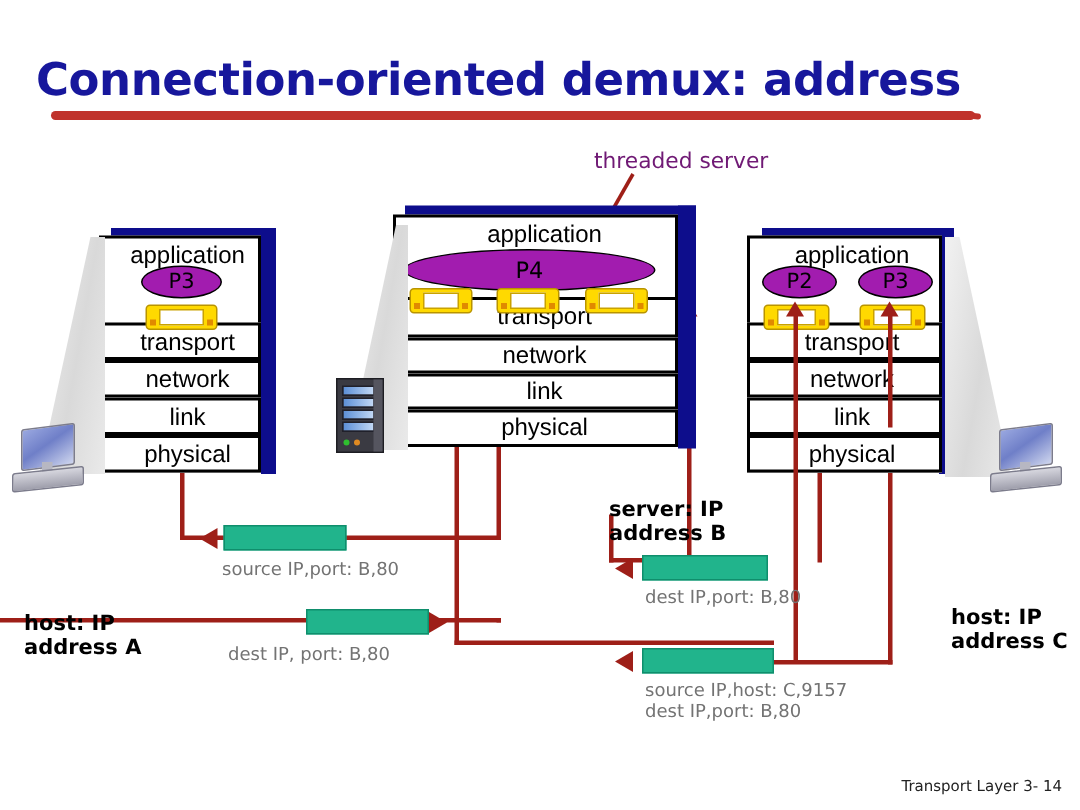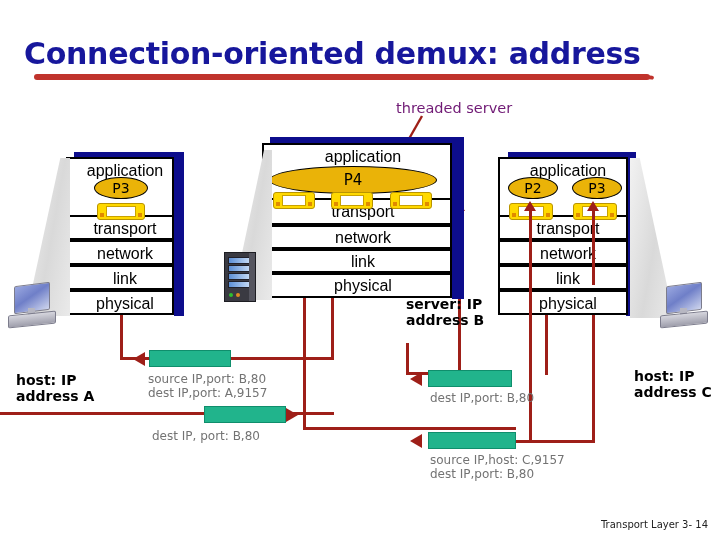--- a/index.html
+++ b/index.html
@@ -27,20 +27,21 @@
 
   
   .lbl{position:absolute;white-space:nowrap;}
   .red-note{
     color:#701a75;font-size:14.5px;font-weight:normal;
     font-family:"DejaVu Sans","Liberation Sans",sans-serif;
   }
   .hostlbl{
     color:#000;font-size:14px;font-weight:bold;line-height:16px;
     font-family:"DejaVu Sans","Liberation Sans",sans-serif;
+    margin-top:36px;
   }
   .pkt-lbl{
     color:#737373;font-size:12px;line-height:14px;
     font-family:"DejaVu Sans","Liberation Sans",sans-serif;
   }
   .footer{
     position:absolute;right:12px;bottom:10px;font-size:10px;color:#222;
     font-family:"DejaVu Sans","Liberation Sans",sans-serif;white-space:nowrap;
   }
 
@@ -55,21 +56,21 @@
   }
   .stack .row{
     position:absolute;left:0;width:100%;border-bottom:2px solid #000;
     box-sizing:border-box;text-align:center;color:#000;
     font-size:13px;font-family:"DejaVu Sans","Liberation Sans",sans-serif;
   }
   .rowtext{position:absolute;width:100%;text-align:center;}
 
   
   .oval{
-    position:absolute;background:#eab308;border:1px solid #000;
+    position:absolute;background:#a21caf;border:1px solid #000;
     border-radius:50%;text-align:center;color:#000;
     font-size:14px;font-family:"DejaVu Sans","Liberation Sans",sans-serif;
     box-sizing:border-box;
   }
   .oval span{display:block;}
 
   
   .socket{
     position:absolute;background:#ffd900;border:1px solid #b99400;
     border-radius:3px;box-sizing:border-box;
@@ -299,21 +300,20 @@
   </div>
   <div class="lbl hostlbl" style="left:634px;top:368px;">
     <div>host: IP</div>
     <div>address C</div>
   </div>
 
   <div class="pkt" style="left:149px;top:350px;width:82px;height:17px;"></div>
   <div class="arrow left" style="left:133px;top:352px;"></div>
   <div class="lbl pkt-lbl" style="left:148px;top:372px;">
     <div>source IP,port: B,80</div>
-    <div>dest IP,port: A,9157</div>
   </div>
 
   <div class="pkt" style="left:204px;top:406px;width:82px;height:17px;"></div>
   <div class="arrow right" style="left:286px;top:408px;"></div>
   <div class="lbl pkt-lbl" style="left:152px;top:429px;">
     <div style="text-align:right;">dest IP, port: B,80</div>
   </div>
 
   <div class="pkt" style="left:428px;top:370px;width:84px;height:17px;"></div>
   <div class="arrow left" style="left:410px;top:372px;"></div>

